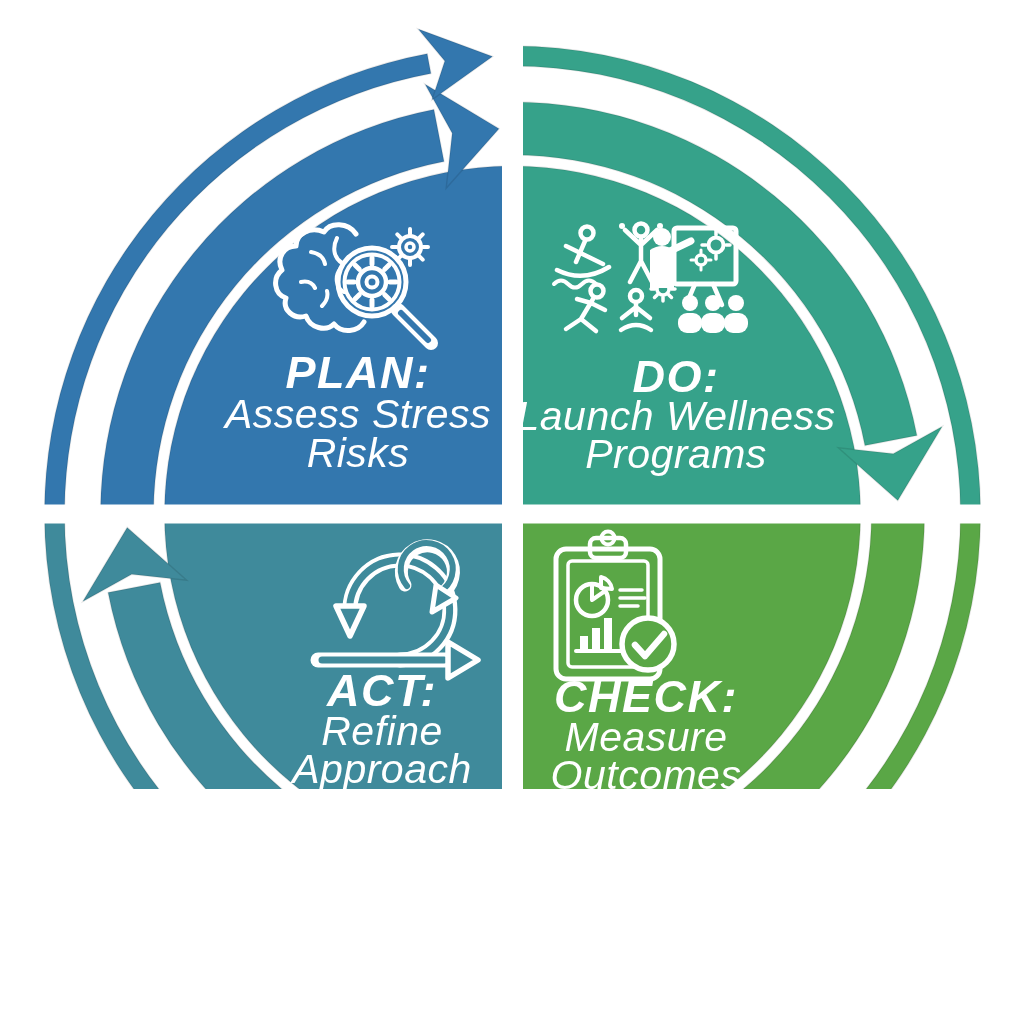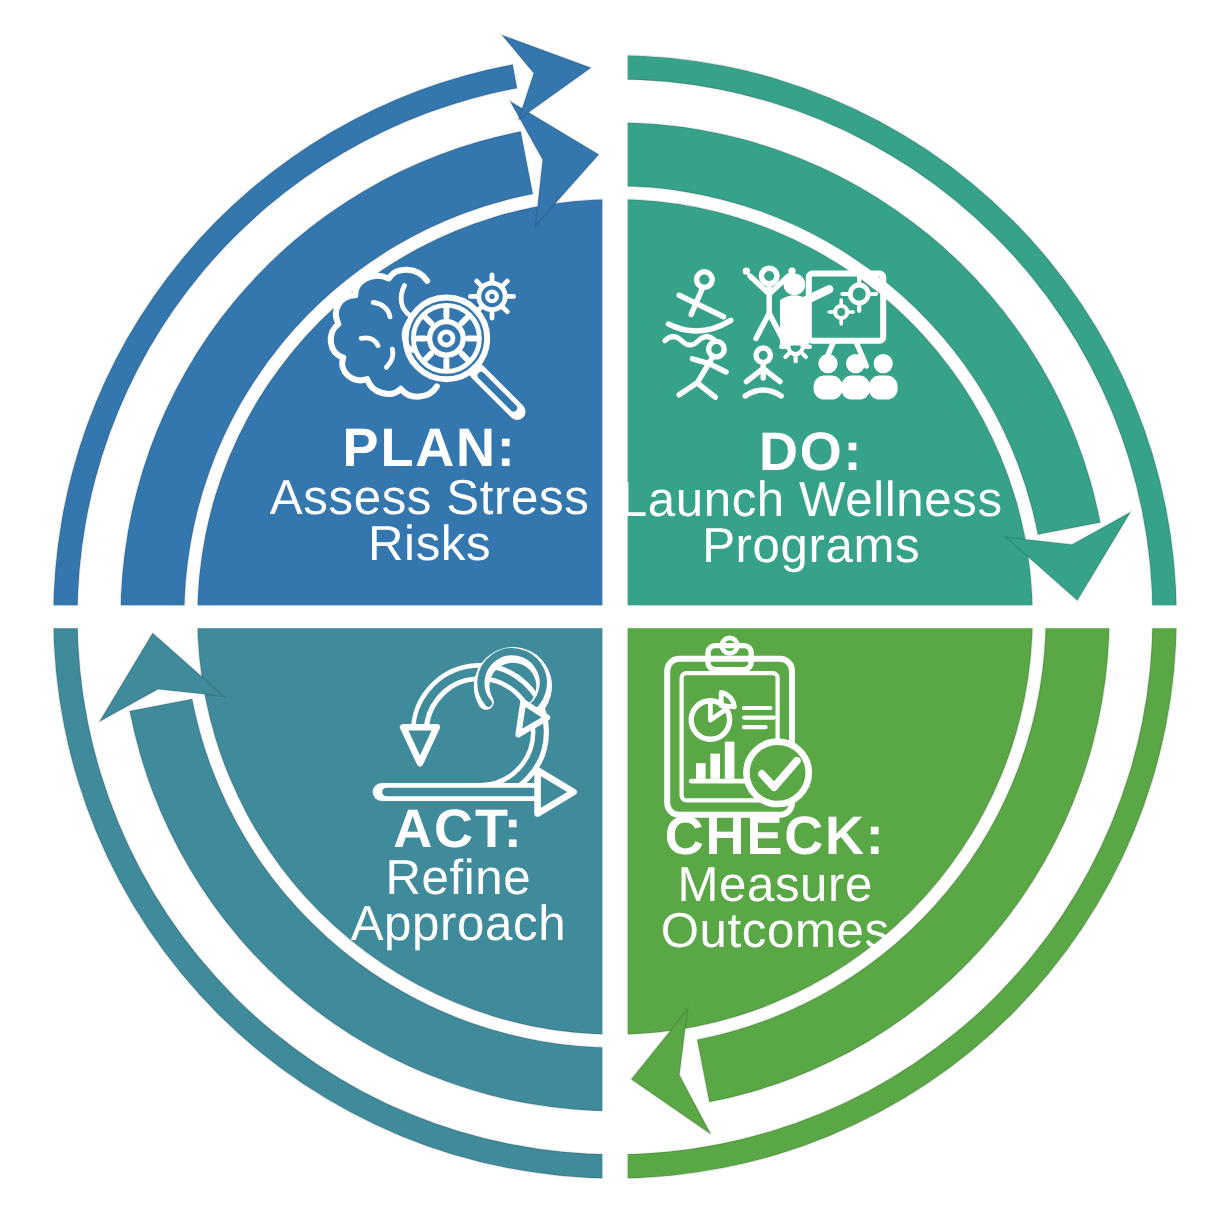--- a/index.html
+++ b/index.html
@@ -1,18 +1,19 @@
 <!DOCTYPE html>
 <html><head>
 <meta charset="utf-8">
 <style>
   html,body{margin:0;padding:0;background:#ffffff;}
   .stage{
-    width:1024px;height:1024px;position:relative;background:#ffffff;
+    width:1024px;height:789px;position:relative;background:#ffffff;
     font-family:"Liberation Sans", sans-serif;
+    font-style:italic;
   }
   svg{display:block;width:1024px;height:1024px;}
   text{fill:#ffffff;letter-spacing:.5px;}
   .stage-label{font-size:45px;font-weight:700;letter-spacing:1.5px;}
   .desc-line{font-size:41px;font-weight:400;}
   .icon{stroke:#ffffff;fill:none;stroke-linecap:round;stroke-linejoin:round;}
 </style>
 </head>
 <body>
 

